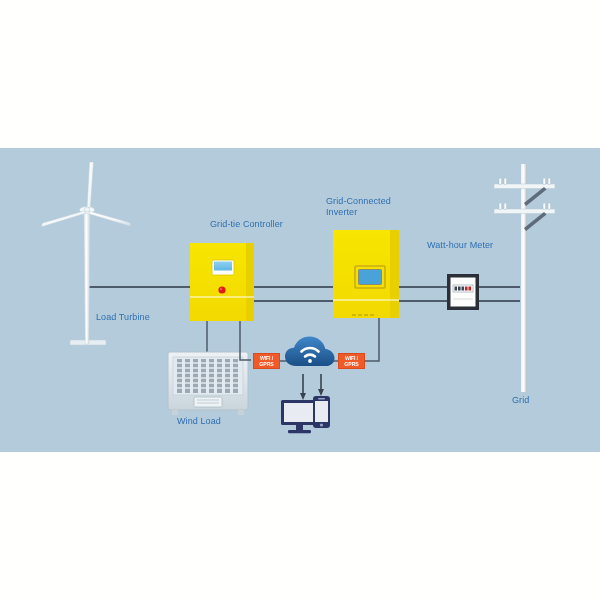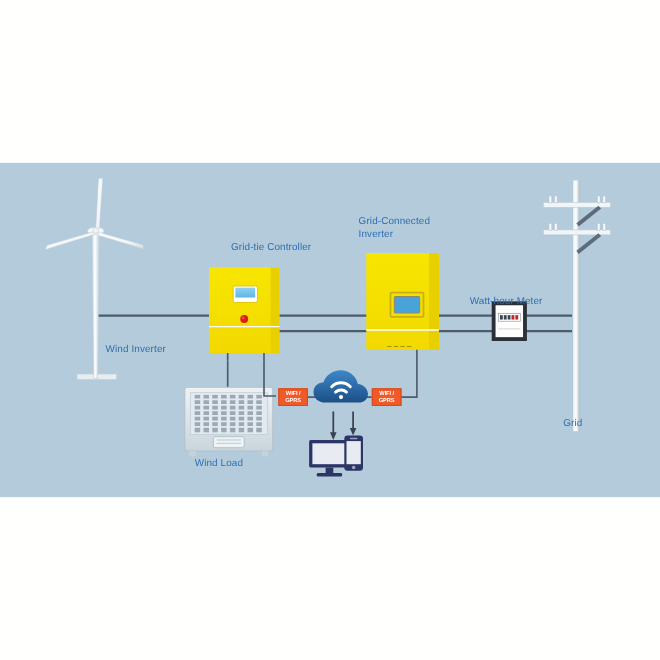--- a/index.html
+++ b/index.html
@@ -276,29 +276,29 @@
     <div class="wifi-chip" style="left:253px; top:205px;">
       <div>WIFI /</div>
       <div>GPRS</div>
     </div>
 
     <div class="wifi-chip" style="left:338px; top:205px;">
       <div>WIFI /</div>
       <div>GPRS</div>
     </div>
 
-    <div class="lbl" style="left:96px; top:164px;">Wind Inverter</div>
+    <div class="lbl" style="left:96px; top:164px;">Load Turbine</div>
 
     <div class="lbl" style="left:186px; top:71px;margin-left:24px;">Grid-tie Controller</div>
 
     <div class="lbl" style="left:177px; top:268px;">Wind Load</div>
 
     <div class="lbl center" style="left:326px; top:48px; width:80px;">
       <div>Grid-Connected</div>
       <div>Inverter</div>
     </div>
 
-    <div class="lbl" style="left:427px; top:120px;">Watt-hour Meter</div>
-
-    <div class="lbl" style="left:512px; top:231px;">Grid</div>
+    <div class="lbl" style="left:427px; top:92px;">Watt-hour Meter</div>
+
+    <div class="lbl" style="left:512px; top:247px;">Grid</div>
 
   </div>
 </div>
 
 </body></html>

